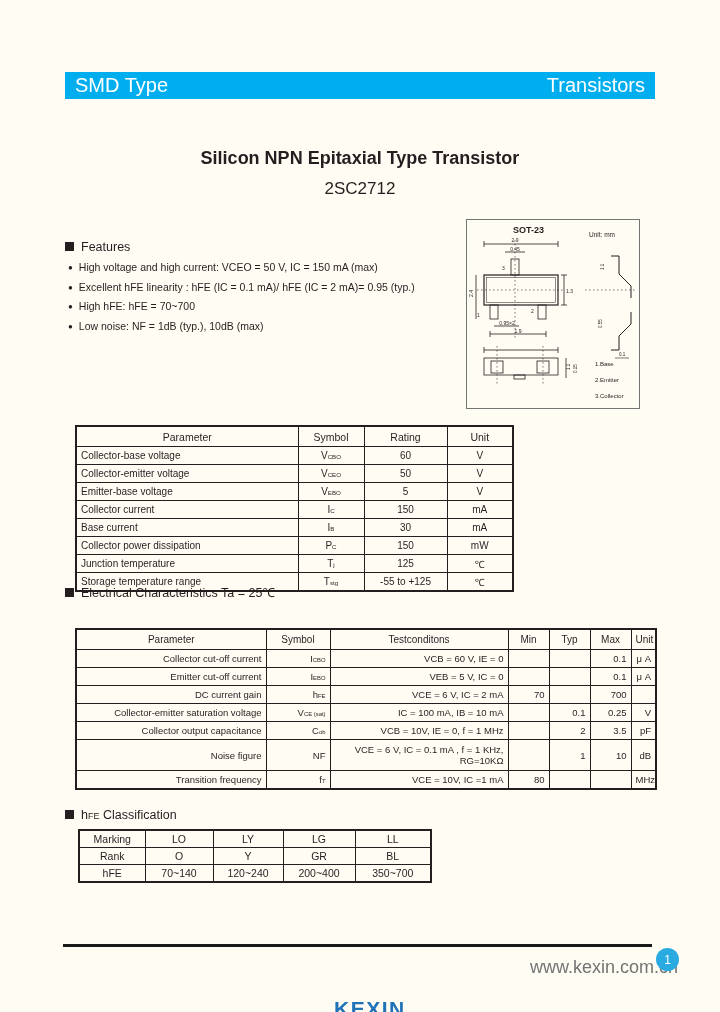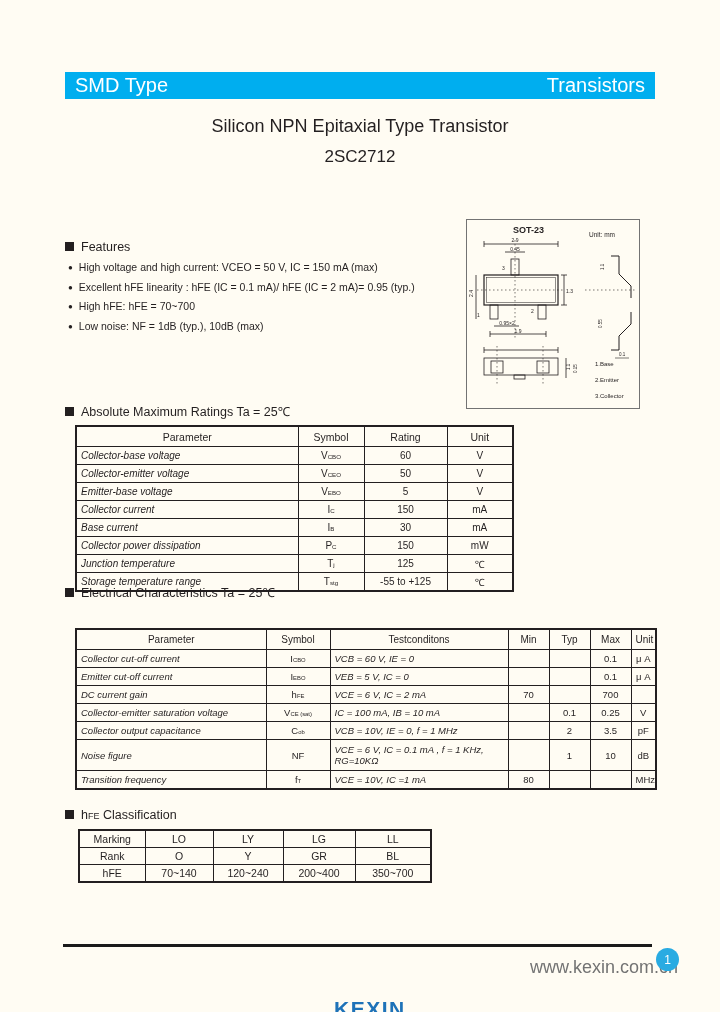--- a/index.html
+++ b/index.html
@@ -6,21 +6,21 @@
   .page { position:relative; width:720px; height:1012px; background:#FFFCF3;
           font-family:"Liberation Sans", sans-serif; color:#231F20; overflow:hidden;border-radius:20px; }
 
   
   .header-bar { position:absolute; left:65px; top:72px; width:590px; height:27px;
                 background:#00AEEF; color:#fff; display:flex; justify-content:space-between;
                 align-items:center; padding:0 10px; box-sizing:border-box; font-size:20px; }
 
   
   .titles { position:absolute; left:0; top:116px; width:720px; text-align:center; }
-  .title1 { font-size:18px; font-weight:normal; }
+  .title1 { font-size:18px; font-weight:bold;margin-top:32px; }
   .title2 { font-size:17px; font-weight:normal; margin-top:10px; }
 
   
   .sec { position:absolute; left:65px; font-size:12.5px; }
   .sq  { display:inline-block; width:9px; height:9px; background:#231F20; margin-right:7px; }
   .subhdr { font-size:9px; }
 
   
   .features-list { position:absolute; left:68px; top:258px; width:400px; }
   .feat { font-size:10.5px; line-height:18.5px; white-space:nowrap; }
@@ -30,30 +30,30 @@
   .figure { position:absolute; left:466px; top:219px; width:174px; height:190px;
             border:1px solid #737373; box-sizing:border-box; }
   .figure svg { display:block; }
   .figure text { fill:#231F20; font-family:"Liberation Sans",sans-serif; }
   .figure line, .figure rect, .figure path, .figure polyline { stroke:#231F20; fill:none; }
 
   
   table { position:absolute; border-collapse:collapse; table-layout:fixed; background:transparent; }
   th, td { border:1px solid #231F20; padding:0 4px; text-align:center; overflow:hidden;
            white-space:nowrap; font-weight:normal; }
-  td.l { text-align:left;font-style:italic; }
+  td.l { text-align:left; }
   .sub { font-size:0.62em; letter-spacing:0; }
 
   .amr-table { left:75px; top:425px; width:437px; border:2px solid #231F20; }
   .amr-table th { height:19px; font-size:10.5px; }
   .amr-table td { height:17px; font-size:10px; }
 
   .ec-table { left:75px; top:628px; width:580px; border:2px solid #231F20; }
   .ec-table th { height:19px; font-size:10px; }
-  .ec-table td { height:17px; font-size:9.5px; }
+  .ec-table td { height:17px; font-size:9.5px;text-align:right; }
   .ec-table td.wrap { white-space:normal; line-height:11px;margin-left:12px; }
 
   .hfe-table { left:78px; top:829px; width:352px; border:2px solid #231F20; }
   .hfe-table td { height:16px; font-size:10.5px; }
 
   
   .footer-line { position:absolute; left:63px; top:944px; width:589px; height:3px; background:#1a1a1a; }
   .logo { position:absolute; left:334px; top:951px; font-size:21px; font-weight:bold;
           color:#1E72B8; letter-spacing:1.5px;margin-top:46px; }
   .url  { position:absolute; left:530px; top:957px; font-size:18px; color:#737373; }
@@ -146,23 +146,20 @@
         <text transform="rotate(-90 110 153)" x="110" y="153" font-size="4.5">0.15</text>
       </g>
       <g>
         <text x="128" y="146" font-size="6">1.Base</text>
         <text x="128" y="162" font-size="6">2.Emitter</text>
         <text x="128" y="178" font-size="6">3.Collector</text>
       </g>
     </svg>
   </div>
 
-  <div class="sec" style="top:403px;">
-    <span class="sq"></span><span>Absolute Maximum Ratings Ta = 25℃</span>
-  </div>
   <table class="amr-table">
     <colgroup>
         <col style="width:222px">
         <col style="width:66px">
         <col style="width:83px">
         <col style="width:66px">
       </colgroup>
     <tbody>
         <tr>
       <th>Parameter</th>

